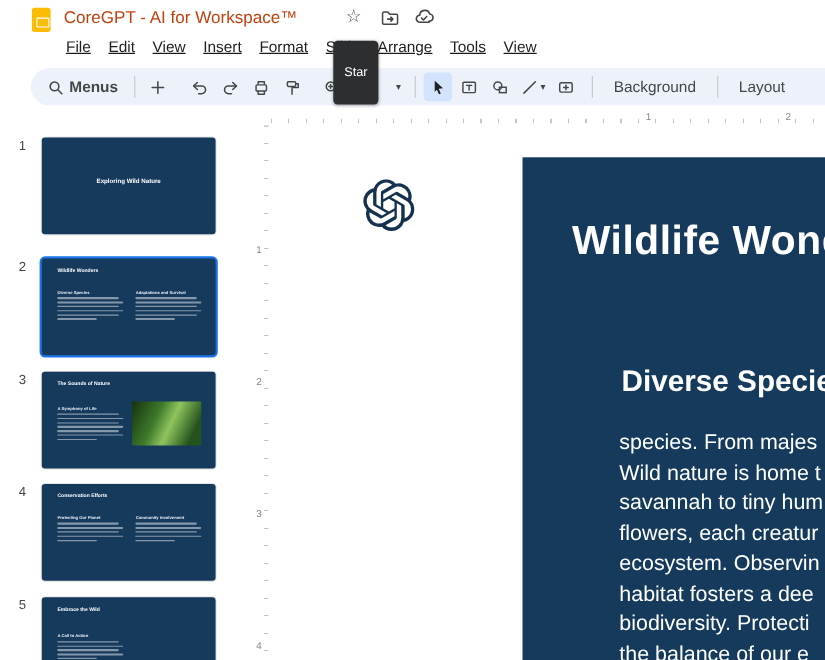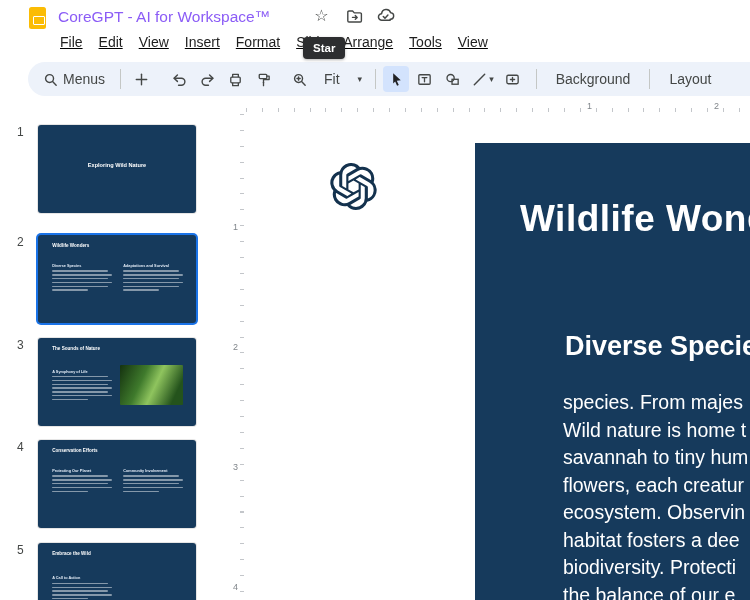--- a/index.html
+++ b/index.html
@@ -5,34 +5,34 @@
   * { margin:0; padding:0; box-sizing:border-box; }
   html,body { width:750px; height:600px; overflow:hidden; background:#fff;
     font-family:"Liberation Sans", sans-serif; position:relative; }
 
   
   .titlebar { position:absolute; left:0; top:0; width:100%; height:32px; background:#fff; }
   .slides-icon { position:absolute; left:29px; top:7px; width:17px; height:22px;
     background:#fbbc04; border-radius:2.5px; }
   .slides-icon::after { content:""; position:absolute; left:3.5px; top:9px; width:10px; height:7px;
     border:1.6px solid #fff; border-radius:1px; }
-  .doc-title { position:absolute; left:58px; top:8px; font-size:15.5px; color:#8b5cf6; white-space:nowrap; }
+  .doc-title { position:absolute; left:58px; top:8px; font-size:15.5px; color:#c2410c; white-space:nowrap; }
   .title-icons { position:absolute; left:310px; top:4px; display:flex; gap:9px; align-items:center; }
   .icon-btn { width:23px; height:23px; display:flex; align-items:center; justify-content:center;
     color:#444746; border-radius:50%; }
   .star-glyph { font-size:16px; line-height:1; color:#444746; }
 
   
   .menubar { position:absolute; left:52px; top:31px; display:flex;text-decoration:underline; }
   .menu-item { padding:3px 8px; font-size:14px; color:#1f1f1f; border-radius:6px; white-space:nowrap; }
 
   
   .tooltip { position:absolute; left:303px; top:37px; background:#2d2e30; color:#fff;
-    font-size:11.5px; padding:5px 10px; border-radius:4px; z-index:60;
-    box-shadow:0 1px 3px rgba(0,0,0,.3);font-weight:bold; }
+    font-size:11.5px; padding:23px 10px; border-radius:4px; z-index:60;
+    box-shadow:0 1px 3px rgba(0,0,0,.3); }
 
   
   .toolbar { position:absolute; left:28px; top:62px; right:-30px; height:34px; background:#edf2fa;
     border-radius:20px; display:flex; align-items:center; padding:0 10px; gap:2px; z-index:10; }
   .tb-btn { height:26px; min-width:26px; border-radius:4px; display:flex; align-items:center;
     justify-content:center; color:#444746; flex:0 0 auto; }
   .tb-btn.active { background:#d3e3fd; }
   .tb-divider { width:1px; height:20px; background:#c4c7c5; margin:0 5px; flex:0 0 auto; }
   .tb-label { font-size:14px; color:#444746; padding:0 4px; white-space:nowrap; }
   .caret { font-size:9px; color:#444746; margin-left:1px; }
@@ -114,21 +114,21 @@
   <div class="menu-item">Format</div>
   <div class="menu-item">Slide</div>
   <div class="menu-item">Arrange</div>
   <div class="menu-item">Tools</div>
   <div class="menu-item">View</div>
 </div>
 
 <div class="tooltip">Star</div>
 
 <div class="toolbar">
-  <div class="tb-btn" style="min-width:auto;padding:0 4px;">
+  <div class="tb-btn" style="min-width:auto;padding:0 4px;font-weight:bold;">
     <svg class="ic" width="17" height="17" viewBox="0 0 18 18" fill="none" stroke="#444746" stroke-width="1.5" stroke-linecap="round">
       <circle cx="8" cy="8" r="4.2"></circle>
         <line x1="11.2" y1="11.2" x2="15" y2="15"></line>
     </svg>
     <span class="tb-label">Menus</span>
   </div>
   <div class="tb-divider"></div>
 
   <div class="tb-btn">
     <svg class="ic" width="17" height="17" viewBox="0 0 18 18" fill="none" stroke="#444746" stroke-width="1.5" stroke-linecap="round">

